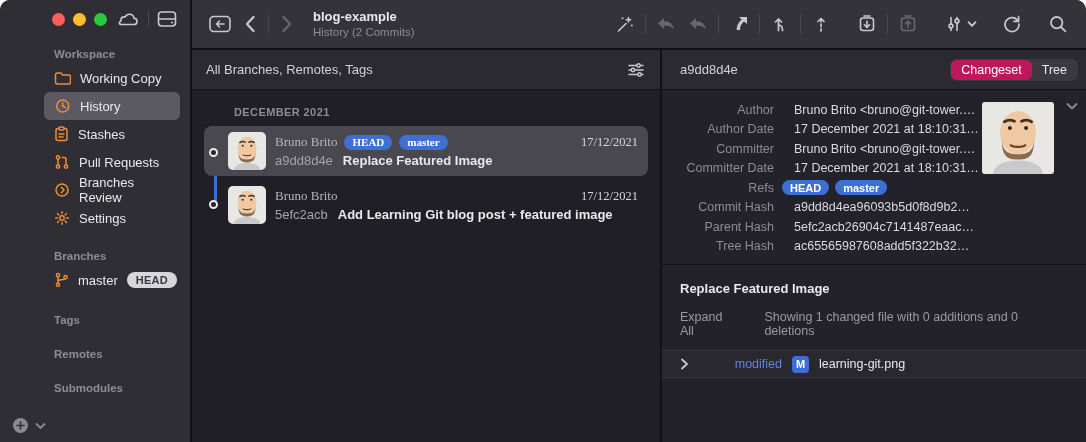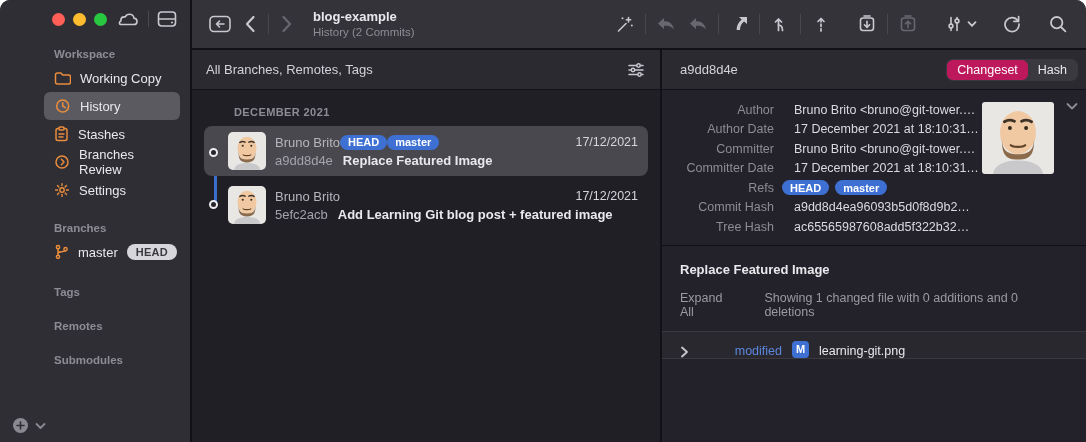--- a/index.html
+++ b/index.html
@@ -48,21 +48,21 @@
   .pane-header .filter{margin-left:auto;color:var(--icon);display:flex;}
 
   .commit-list{position:relative;flex:1;padding-top:12px;}
   .group-label{color:var(--muted);font-size:11px;font-weight:700;letter-spacing:.4px;margin:4px 0 8px 42px;}
   .graph-line{position:absolute;left:22px;width:2.5px;background:#3a6fd0;border-radius:2px;}
   .graph-node{position:absolute;width:9px;height:9px;border-radius:50%;border:2.5px solid #ecebef;background:#26252b;}
   .commit-row{position:relative;margin:0 12px 4px 12px;border-radius:8px;padding:6px 10px 6px 24px;display:flex;gap:9px;height:50px;}
   .commit-row.selected{background:var(--selrow);}
   .avatar-sm{width:38px;height:38px;border-radius:5px;overflow:hidden;flex:0 0 38px;}
   .commit-main{flex:1;min-width:0;display:flex;flex-direction:column;justify-content:center;gap:3px;}
-  .c-line1{display:flex;align-items:center;font-size:13px;color:var(--text2);}
+  .c-line1{display:flex;align-items:center;gap:7px;font-size:13px;color:var(--text2);font-family:Liberation Serif, serif;}
   .ref-badge{background:var(--blue);color:#fff;font-size:11px;font-weight:700;padding:1.5px 8px;border-radius:8px;}
   .c-date{margin-left:auto;color:#d6d5db;font-size:12.5px;}
   .c-line2{display:flex;gap:10px;font-size:13px;}
   .c-hash{color:#a4a3ab;}
   .c-msg{color:var(--text);font-weight:600;white-space:nowrap;overflow:hidden;}
 
   .details-pane{flex:1;background:var(--right);display:flex;flex-direction:column;min-width:0;}
   .details-header{height:40px;background:var(--paneheader);border-bottom:1px solid var(--divider);display:flex;align-items:center;padding:0 8px 0 18px;color:#d3d2d8;font-size:13px;}
   .segmented{margin-left:auto;display:flex;background:#3a3940;border-radius:7px;padding:1px;}
   .segment{font-size:12.5px;color:var(--text);padding:3px 10px;border-radius:6px;}
@@ -71,21 +71,21 @@
   .meta-row{display:flex;align-items:center;height:19.5px;font-size:12.5px;}
   .meta-label{width:112px;text-align:right;color:var(--muted);flex:0 0 112px;}
   .meta-value{margin-left:20px;color:#dbdae0;white-space:nowrap;overflow:hidden;max-width:192px;}
   .meta-badges{margin-left:8px;display:flex;gap:6px;}
   .meta-badges .ref-badge{font-size:11px;}
   .avatar-lg{position:absolute;top:12px;right:32px;width:72px;height:72px;border-radius:3px;overflow:hidden;}
   .meta-chevron{position:absolute;top:12px;right:8px;color:var(--muted);}
   .hr{height:1px;background:var(--divider);}
   .msg-title{color:var(--text);font-size:13px;font-weight:600;padding:16px 18px 8px 18px;}
   .summary-row{display:flex;align-items:center;padding:6px 18px 12px 18px;font-size:12.5px;color:#9b9aa2;gap:26px;}
-  .file-row{height:28px;background:#2a282f;border-top:1px solid #3a3940;border-bottom:1px solid #3a3940;display:flex;align-items:flex-end;padding:0 18px;gap:10px;font-size:12.5px;}
+  .file-row{height:28px;background:#2a282f;border-top:1px solid #3a3940;border-bottom:1px solid #3a3940;display:flex;align-items:center;padding:0 18px;gap:10px;font-size:12.5px;}
   .file-chev{color:var(--icon);font-size:11px;width:40px;}
   .file-status{color:var(--modblue);width:52px;text-align:right;}
   .m-badge{width:17px;height:17px;border-radius:4px;background:var(--blue);color:#fff;font-size:11px;font-weight:700;display:flex;align-items:center;justify-content:center;}
   .file-name{color:var(--text);}
   svg{display:block;}
 </style>
 </head>
 <body>
 
 <div class="window">
@@ -140,20 +140,31 @@
         <span>
           <svg width="15" height="16" viewBox="0 0 15 16" fill="none" stroke="#ea8d3c" stroke-width="1.5">
             <rect x="2" y="2.6" width="11" height="12" rx="2"></rect>
             <rect x="5" y="1" width="5" height="3" rx="1" fill="#2f2e34"></rect>
             <path d="M5 8h5M5 11h4" stroke-linecap="round"></path>
           </svg>
         </span>
         <span>Stashes</span>
       </div>
 
+      <div class="nav-item">
+        <span>
+          <svg width="16" height="16" viewBox="0 0 16 16" fill="none" stroke="#ea8d3c" stroke-width="1.5">
+            <circle cx="4" cy="3.4" r="1.7"></circle>
+            <circle cx="4" cy="12.6" r="1.7"></circle>
+            <circle cx="12" cy="12.6" r="1.7"></circle>
+            <path d="M4 5.2v5.6M8.3 3.4H10c1.3 0 2 .7 2 2v5.4" stroke-linecap="round"></path>
+          </svg>
+        </span>
+        <span>Pull Requests</span>
+      </div>
 
       <div class="nav-item">
         <span>
           <svg width="16" height="16" viewBox="0 0 16 16" fill="none" stroke="#ea8d3c" stroke-width="1.5">
             <circle cx="8" cy="8" r="6"></circle>
             <path d="M5.2 8.6 8 6l2.8 2.6" stroke-linecap="round" stroke-linejoin="round" transform="rotate(90 8 8)"></path>
           </svg>
         </span>
         <span>Branches Review</span>
       </div>
@@ -390,21 +401,21 @@
           <div class="graph-node" style="left:17px;top:58px;"></div>
           <div class="graph-node" style="left:17px;top:110px;"></div>
         </div>
       </section>
 
       <section class="details-pane">
         <div class="details-header">
           <span>a9dd8d4e</span>
           <div class="segmented">
             <span class="segment active">Changeset</span>
-            <span class="segment">Hash</span>
+            <span class="segment">Tree</span>
           </div>
         </div>
 
         <div class="meta">
           <div class="meta-row">
             <span class="meta-label">Author</span>
             <span class="meta-value">Bruno Brito &lt;bruno@git-tower.…</span>
           </div>
           <div class="meta-row">
             <span class="meta-label">Author Date</span>
@@ -421,20 +432,24 @@
           <div class="meta-row">
             <span class="meta-label">Refs</span>
             <span class="meta-badges">
               <span class="ref-badge">HEAD</span>
               <span class="ref-badge">master</span>
             </span>
           </div>
           <div class="meta-row">
             <span class="meta-label">Commit Hash</span>
             <span class="meta-value">a9dd8d4ea96093b5d0f8d9b2…</span>
+          </div>
+          <div class="meta-row">
+            <span class="meta-label">Parent Hash</span>
+            <span class="meta-value">5efc2acb26904c7141487eaac…</span>
           </div>
           <div class="meta-row">
             <span class="meta-label">Tree Hash</span>
             <span class="meta-value">ac65565987608add5f322b32…</span>
           </div>
 
           <div class="avatar-lg">
             <svg viewBox="0 0 40 40" width="72" height="72">
               <rect width="40" height="40" fill="#e9e7e4"></rect>
               <ellipse cx="20" cy="17" rx="10" ry="12" fill="#f0c9a2"></ellipse>

